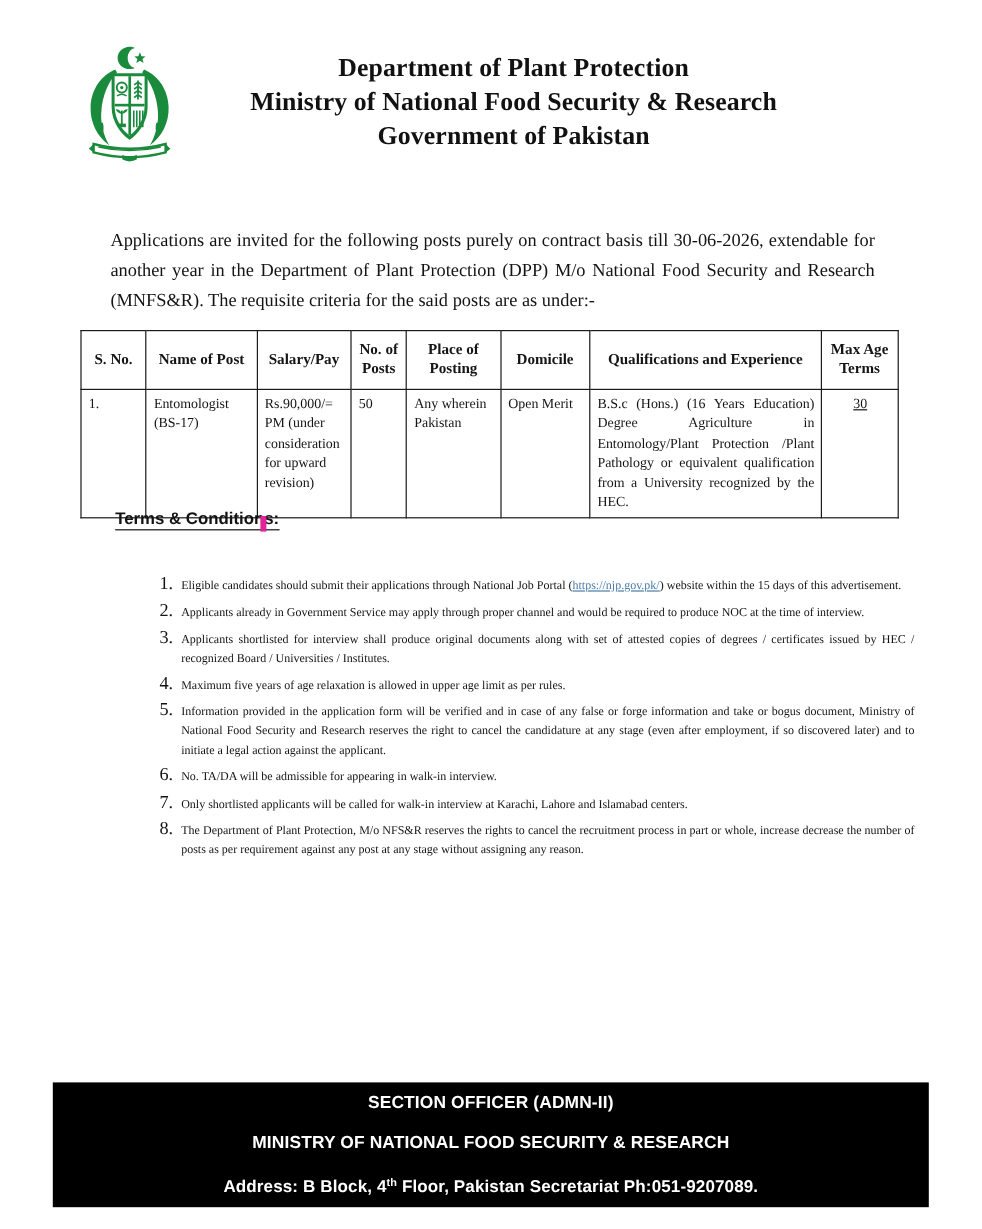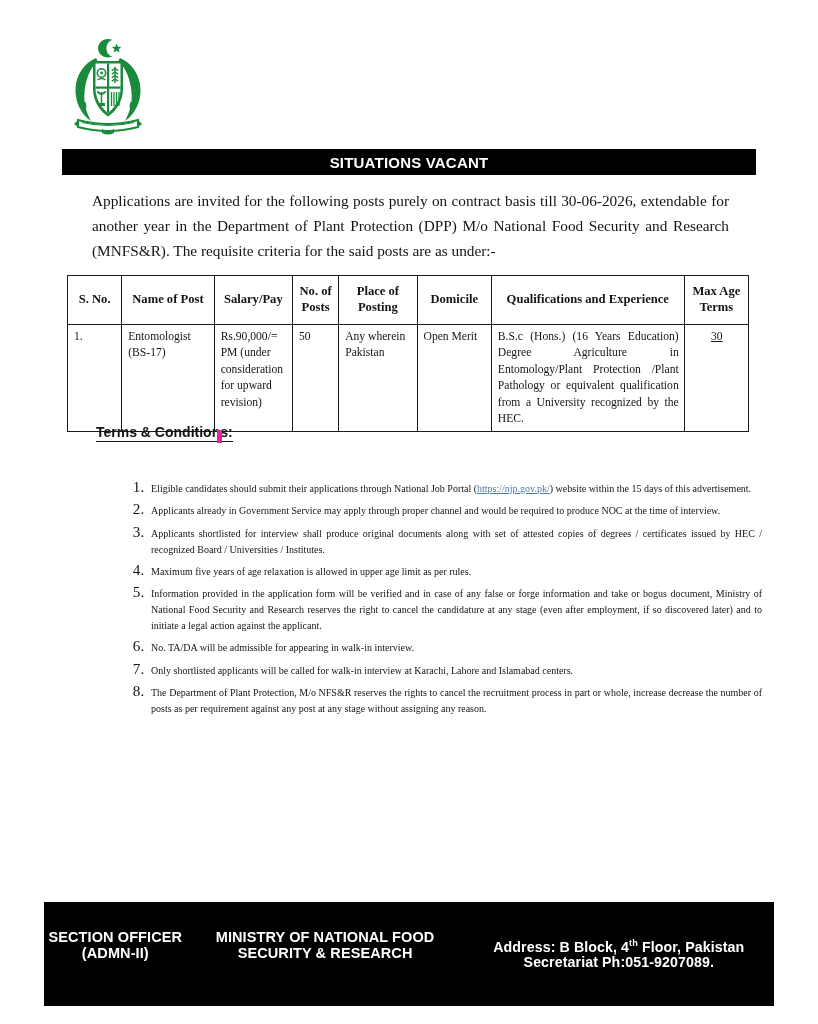--- a/index.html
+++ b/index.html
@@ -194,21 +194,21 @@
   .footer {
     position: absolute;
     left: 44px;
     top: 902px;
     width: 730px;
     height: 104px;
     background: #000000;
     color: #ffffff;
     font-family: "Liberation Sans", "DejaVu Sans", sans-serif;
     display: flex;
-    flex-direction: row;
+    flex-direction: column;
     align-items: center;
     justify-content: center;
   }
   .footer .f-line {
     font-weight: bold;
     text-align: center;
   }
   .footer .f1 { font-size: 14.5px; margin-bottom: 18px; letter-spacing: 0.1px; }
   .footer .f2 { font-size: 14.5px; margin-bottom: 19px; letter-spacing: 0.1px; }
   .footer .f3 { font-size: 14.2px; letter-spacing: 0.1px; }
@@ -262,25 +262,27 @@
 
           <path d="M12 84 q30 8 60 0 l0 7 q-30 8 -60 0 Z" fill="#ffffff" stroke="#1a8a3c" stroke-width="2"></path>
           <path d="M16 86.5 q26 6 52 0" stroke="#1a8a3c" stroke-width="1.1" fill="none"></path>
           <path d="M12 84 l-4 4 4 3 Z" fill="#1a8a3c"></path>
           <path d="M72 84 l4 4 -4 3 Z" fill="#1a8a3c"></path>
           <path d="M36 93 q6 4 12 0 l0 4 q-6 3 -12 0 Z" fill="#1a8a3c"></path>
         </g>
       </svg>
     </div>
 
+    <div class="header-titles">
+      <div class="line">Department of Plant Protection</div>
+      <div class="line">Ministry of National Food Security &amp; Research</div>
+      <div class="line">Government of Pakistan</div>
+    </div>
   </div>
 
-  <div class="banner">
-    <span class="banner-text">SITUATIONS VACANT</span>
-  </div>
 
   <p class="intro">Applications are invited for the following posts purely on contract basis till 30-06-2026, extendable for another year in the Department of Plant Protection (DPP) M/o National Food Security and Research (MNFS&amp;R). The requisite criteria for the said posts are as under:-</p>
 
   <div class="tbl-wrap">
     <table class="vac">
       <colgroup>
         <col class="col-sno">
           <col class="col-post">
           <col class="col-sal">
           <col class="col-no">

